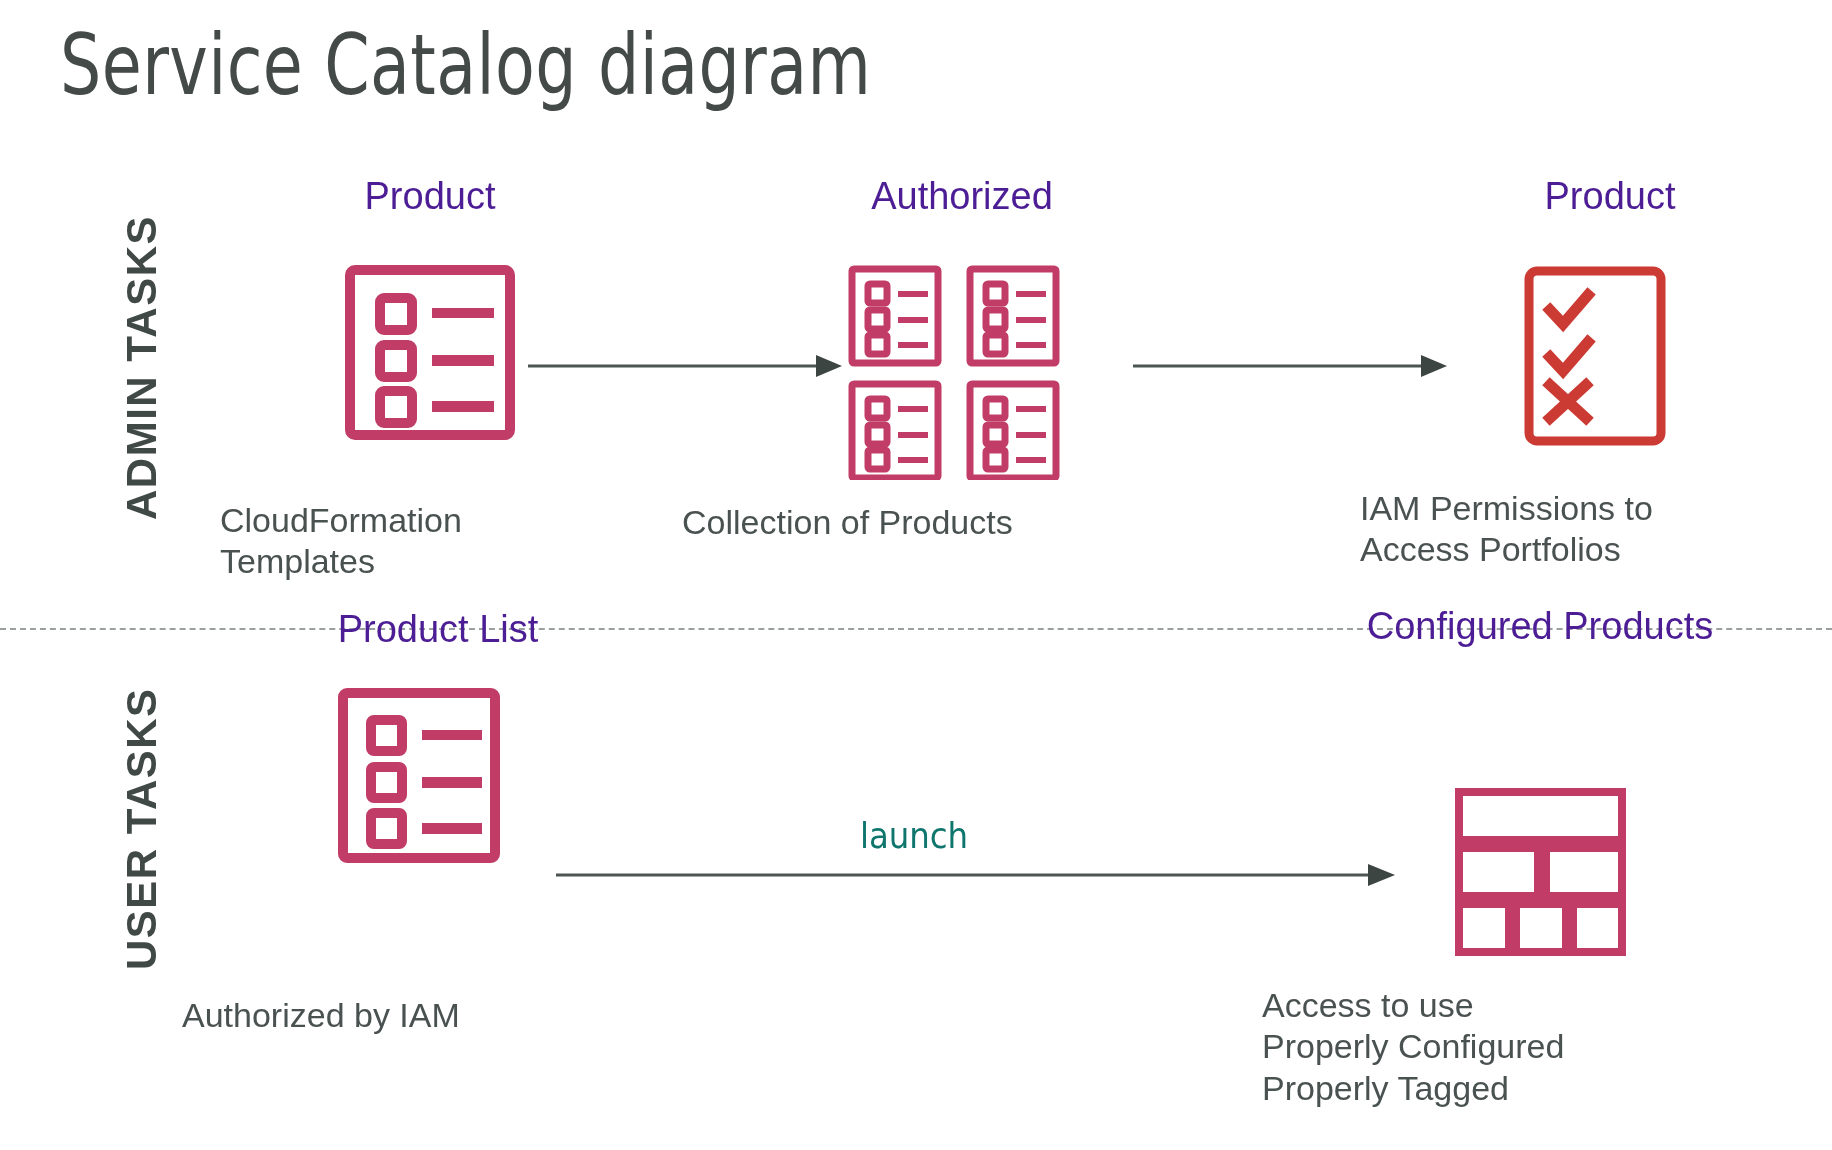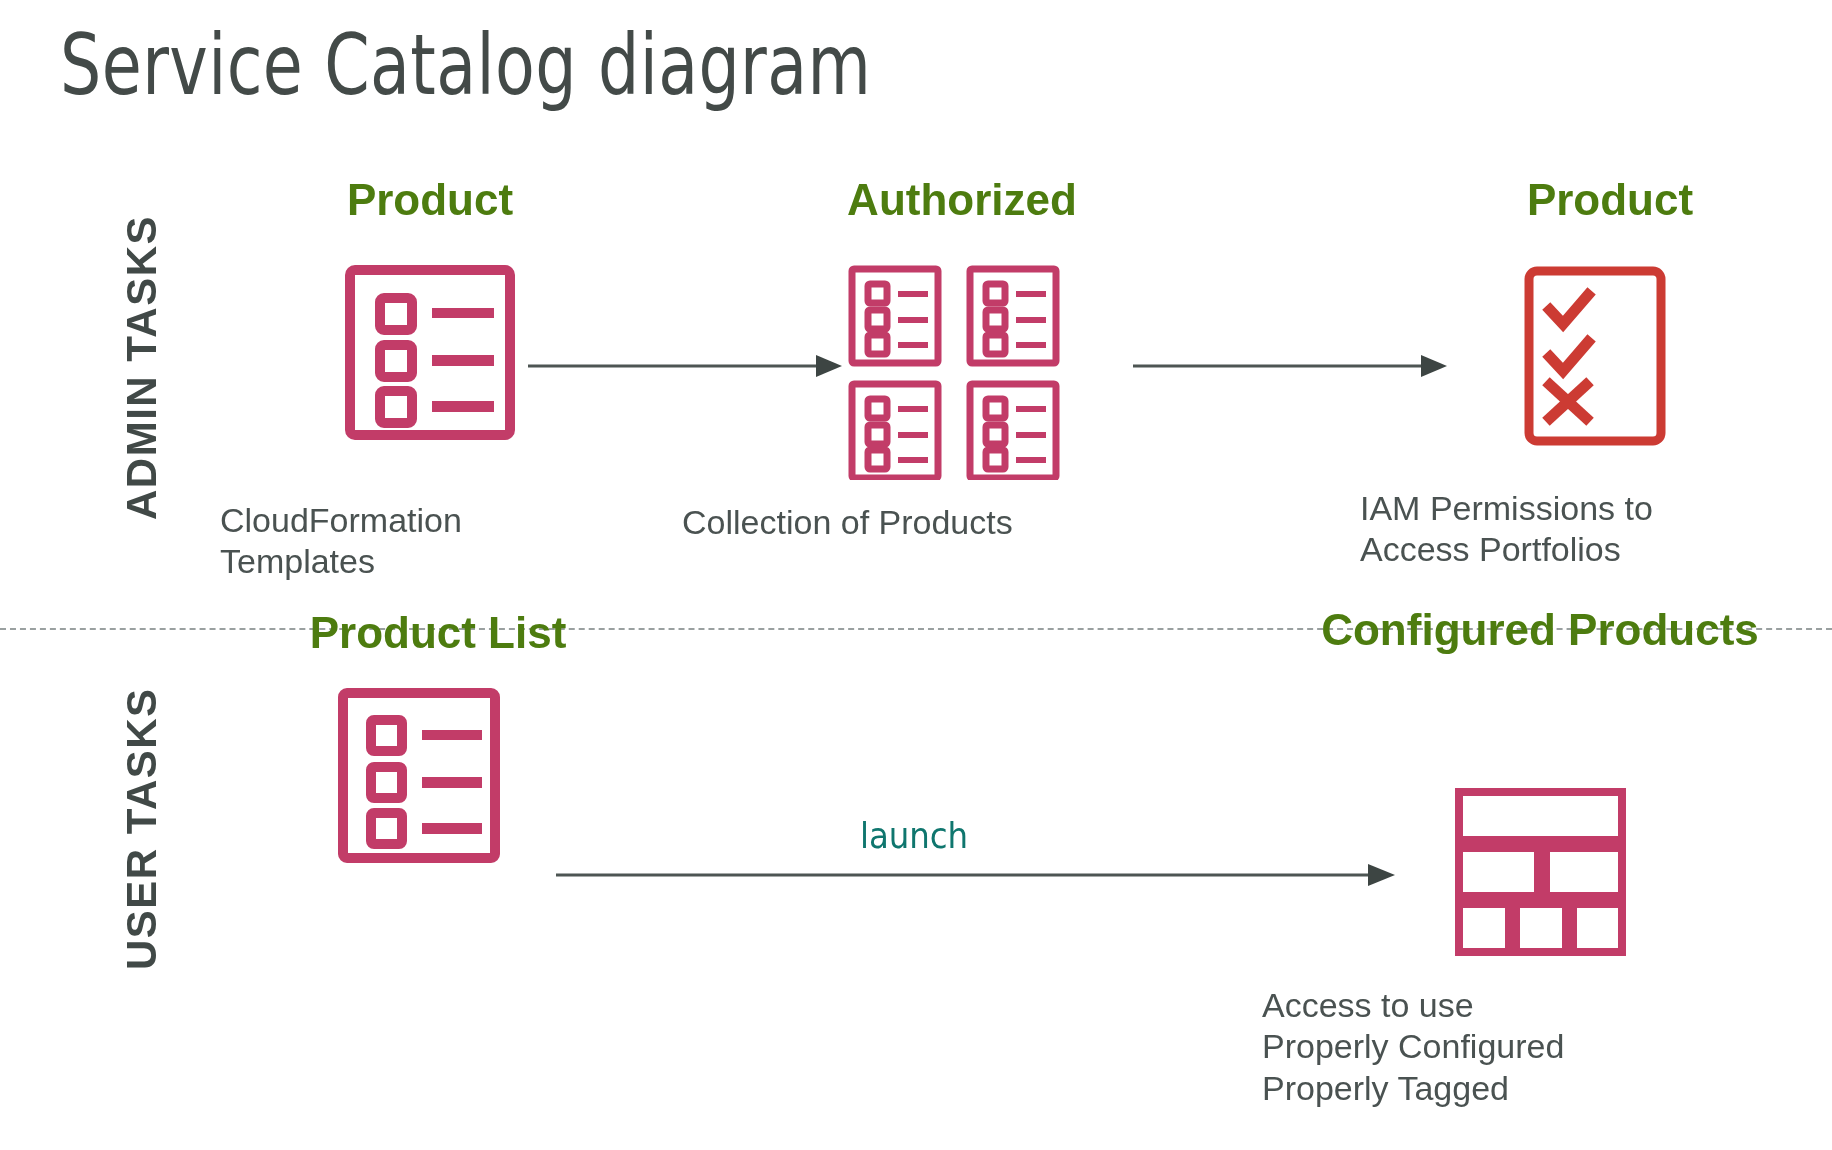--- a/index.html
+++ b/index.html
@@ -63,23 +63,23 @@
     top: 628px;
     width: 1832px;
     height: 0px;
     border-top: 2px dashed #9aa0a0;
   }
 
   
   .node-heading {
     position: absolute;
     font-family: "Liberation Sans", sans-serif;
-    font-size: 44px;
-    font-weight: bold;
-    color: #4d7c0f;
+    font-size: 38px;
+    font-weight: normal;
+    color: #4c1d95;
     white-space: nowrap;
     text-align: center;
     transform: translateX(-50%);
   }
 
   
   .node-caption {
     position: absolute;
     font-family: "Liberation Sans", sans-serif;
     font-size: 34px;
@@ -232,20 +232,21 @@
       <rect x="5" y="5" width="152" height="165" rx="4" ry="4" fill="none" stroke="#C23C68" stroke-width="10"></rect>
       <rect x="33" y="32" width="31" height="31" rx="3" ry="3" fill="none" stroke="#C23C68" stroke-width="10"></rect>
       <rect x="84" y="42" width="60" height="10" fill="#C23C68"></rect>
       <rect x="33" y="79" width="31" height="31" rx="3" ry="3" fill="none" stroke="#C23C68" stroke-width="10"></rect>
       <rect x="84" y="89" width="60" height="11" fill="#C23C68"></rect>
       <rect x="33" y="125" width="31" height="31" rx="3" ry="3" fill="none" stroke="#C23C68" stroke-width="10"></rect>
       <rect x="84" y="135" width="60" height="11" fill="#C23C68"></rect>
     </svg>
   </div>
 
+  <div class="node-caption" style="left:412px; top:995px; width:460px;">Authorized by IAM</div>
 
   <div class="arrow-label" style="left:914px; top:815px;">launch</div>
 
   <div class="arrow" style="left:556px; top:857px;">
     <svg width="840" height="36" viewBox="0 0 840 36">
       <line x1="0" y1="18" x2="812" y2="18" stroke="#4d5553" stroke-width="3"></line>
       <polygon points="812,7 839,18 812,29" fill="#3d4543"></polygon>
     </svg>
   </div>
 

